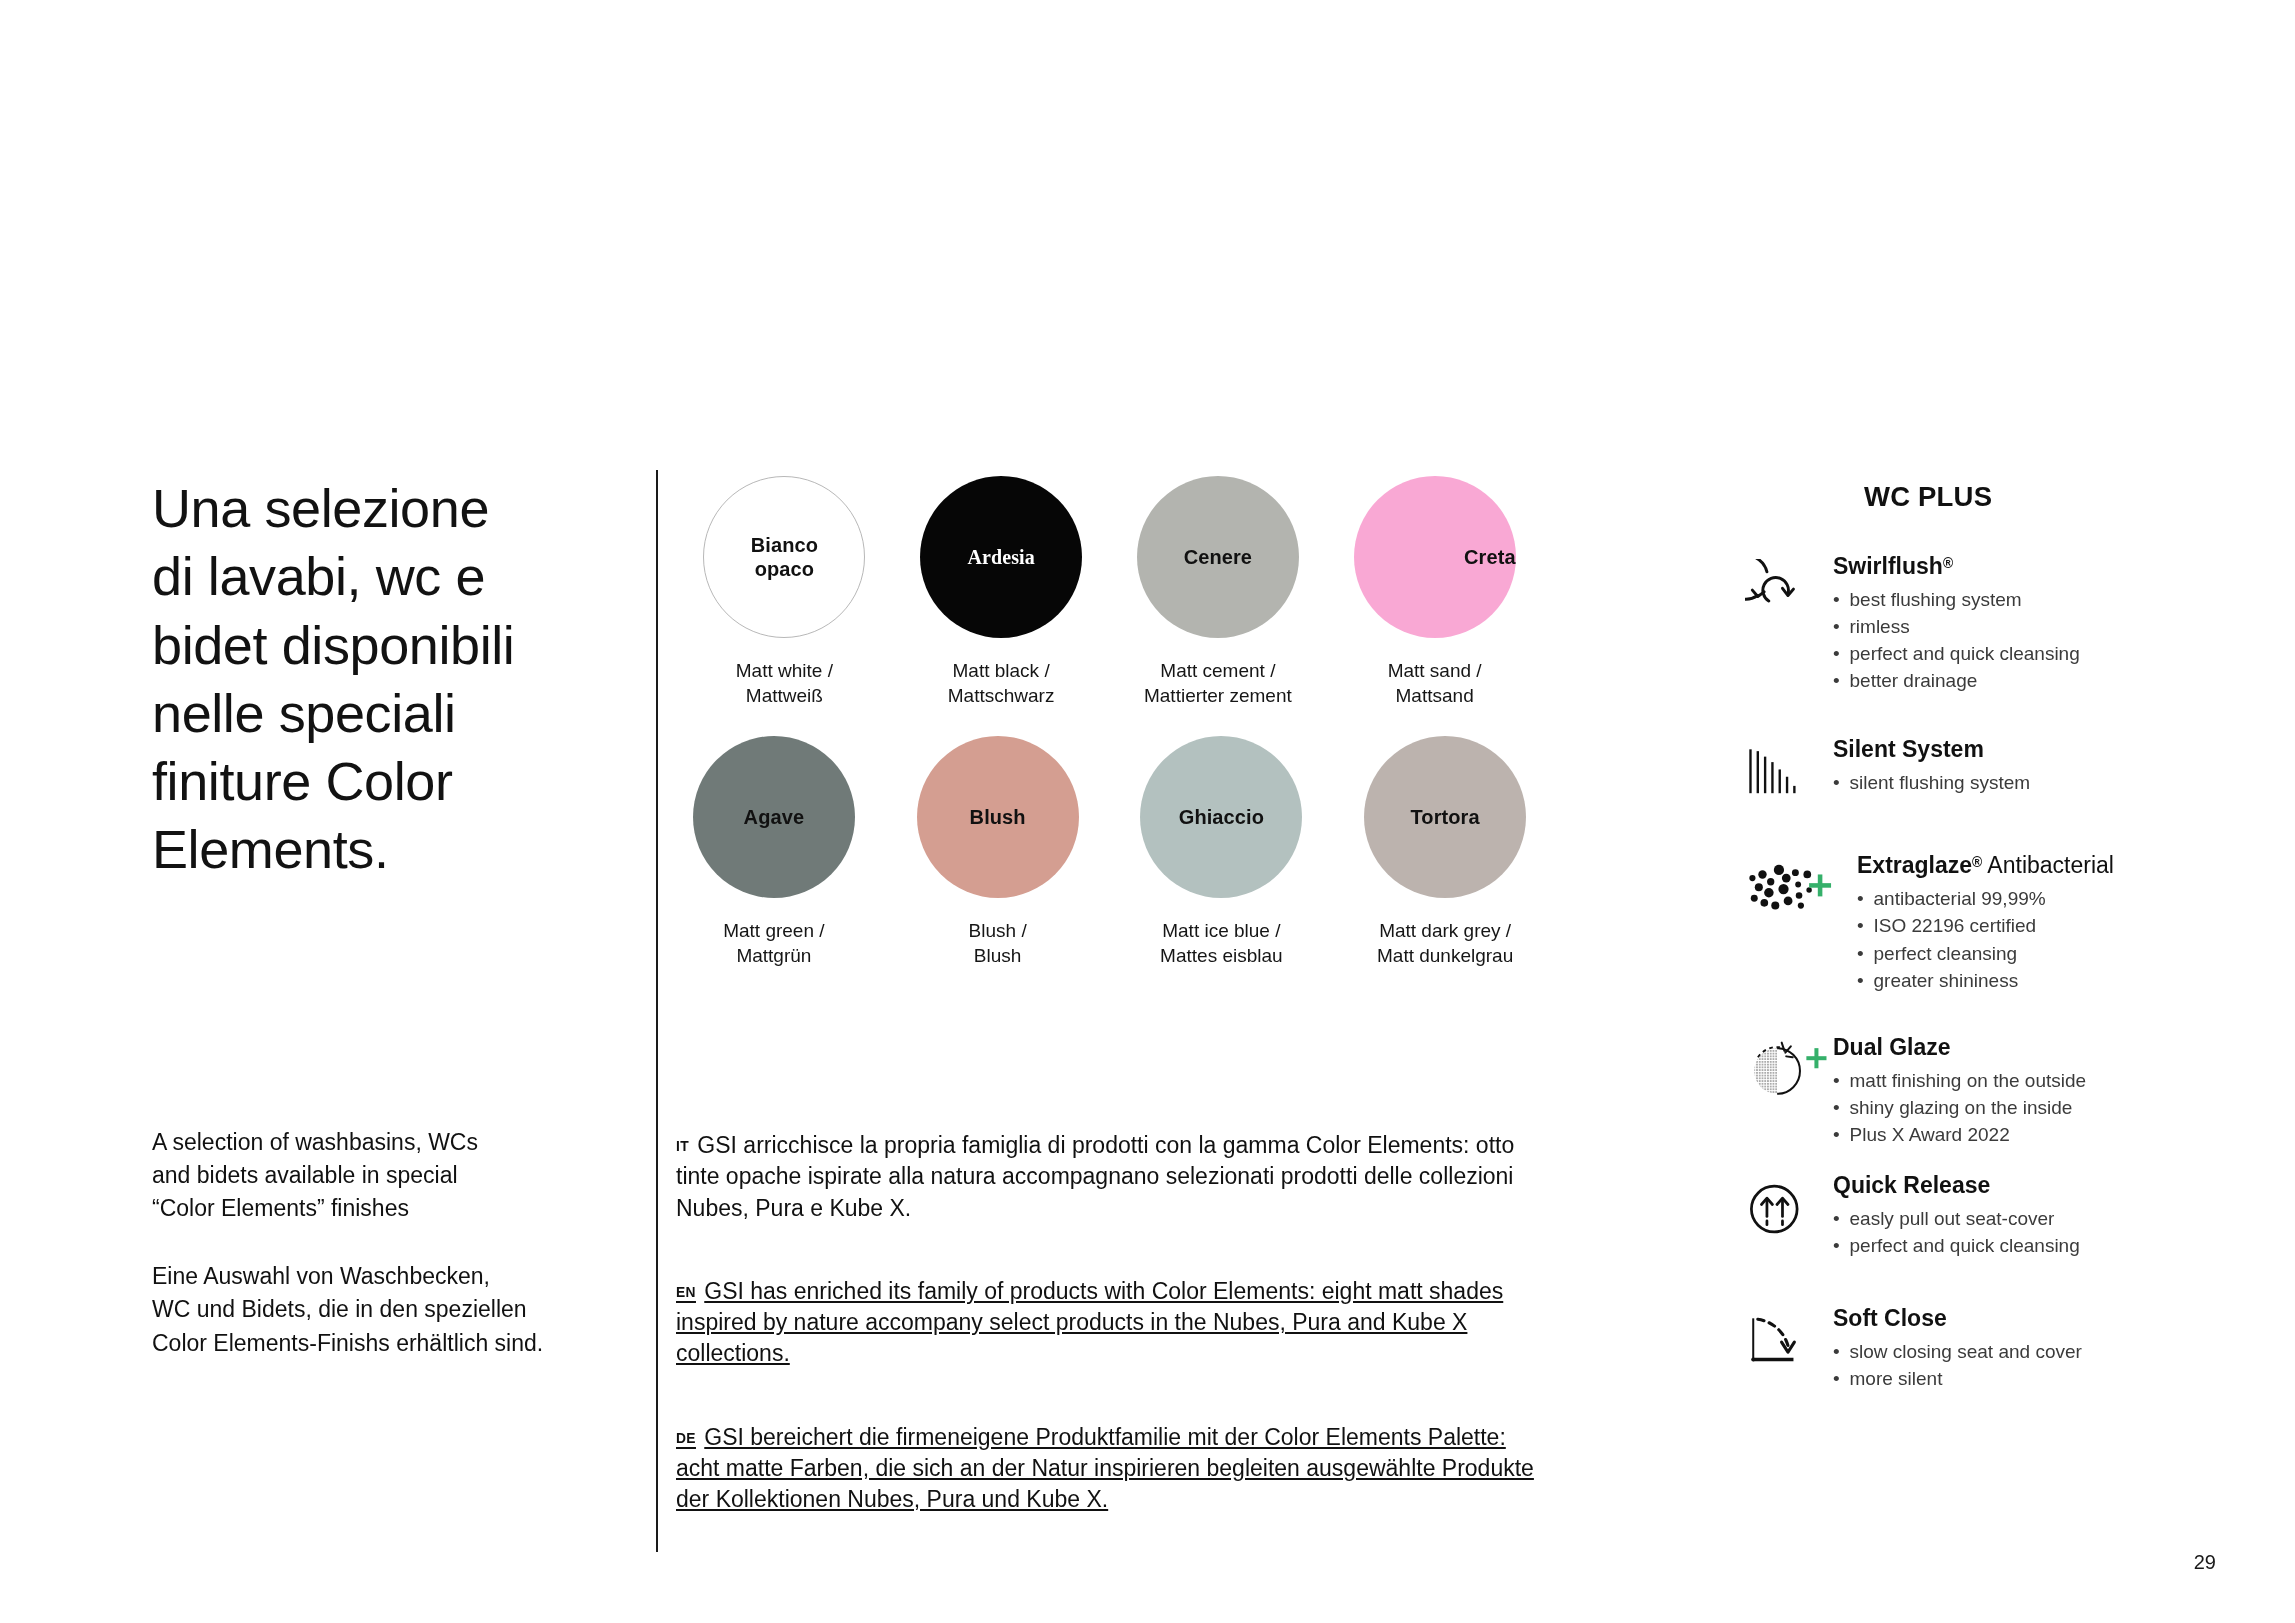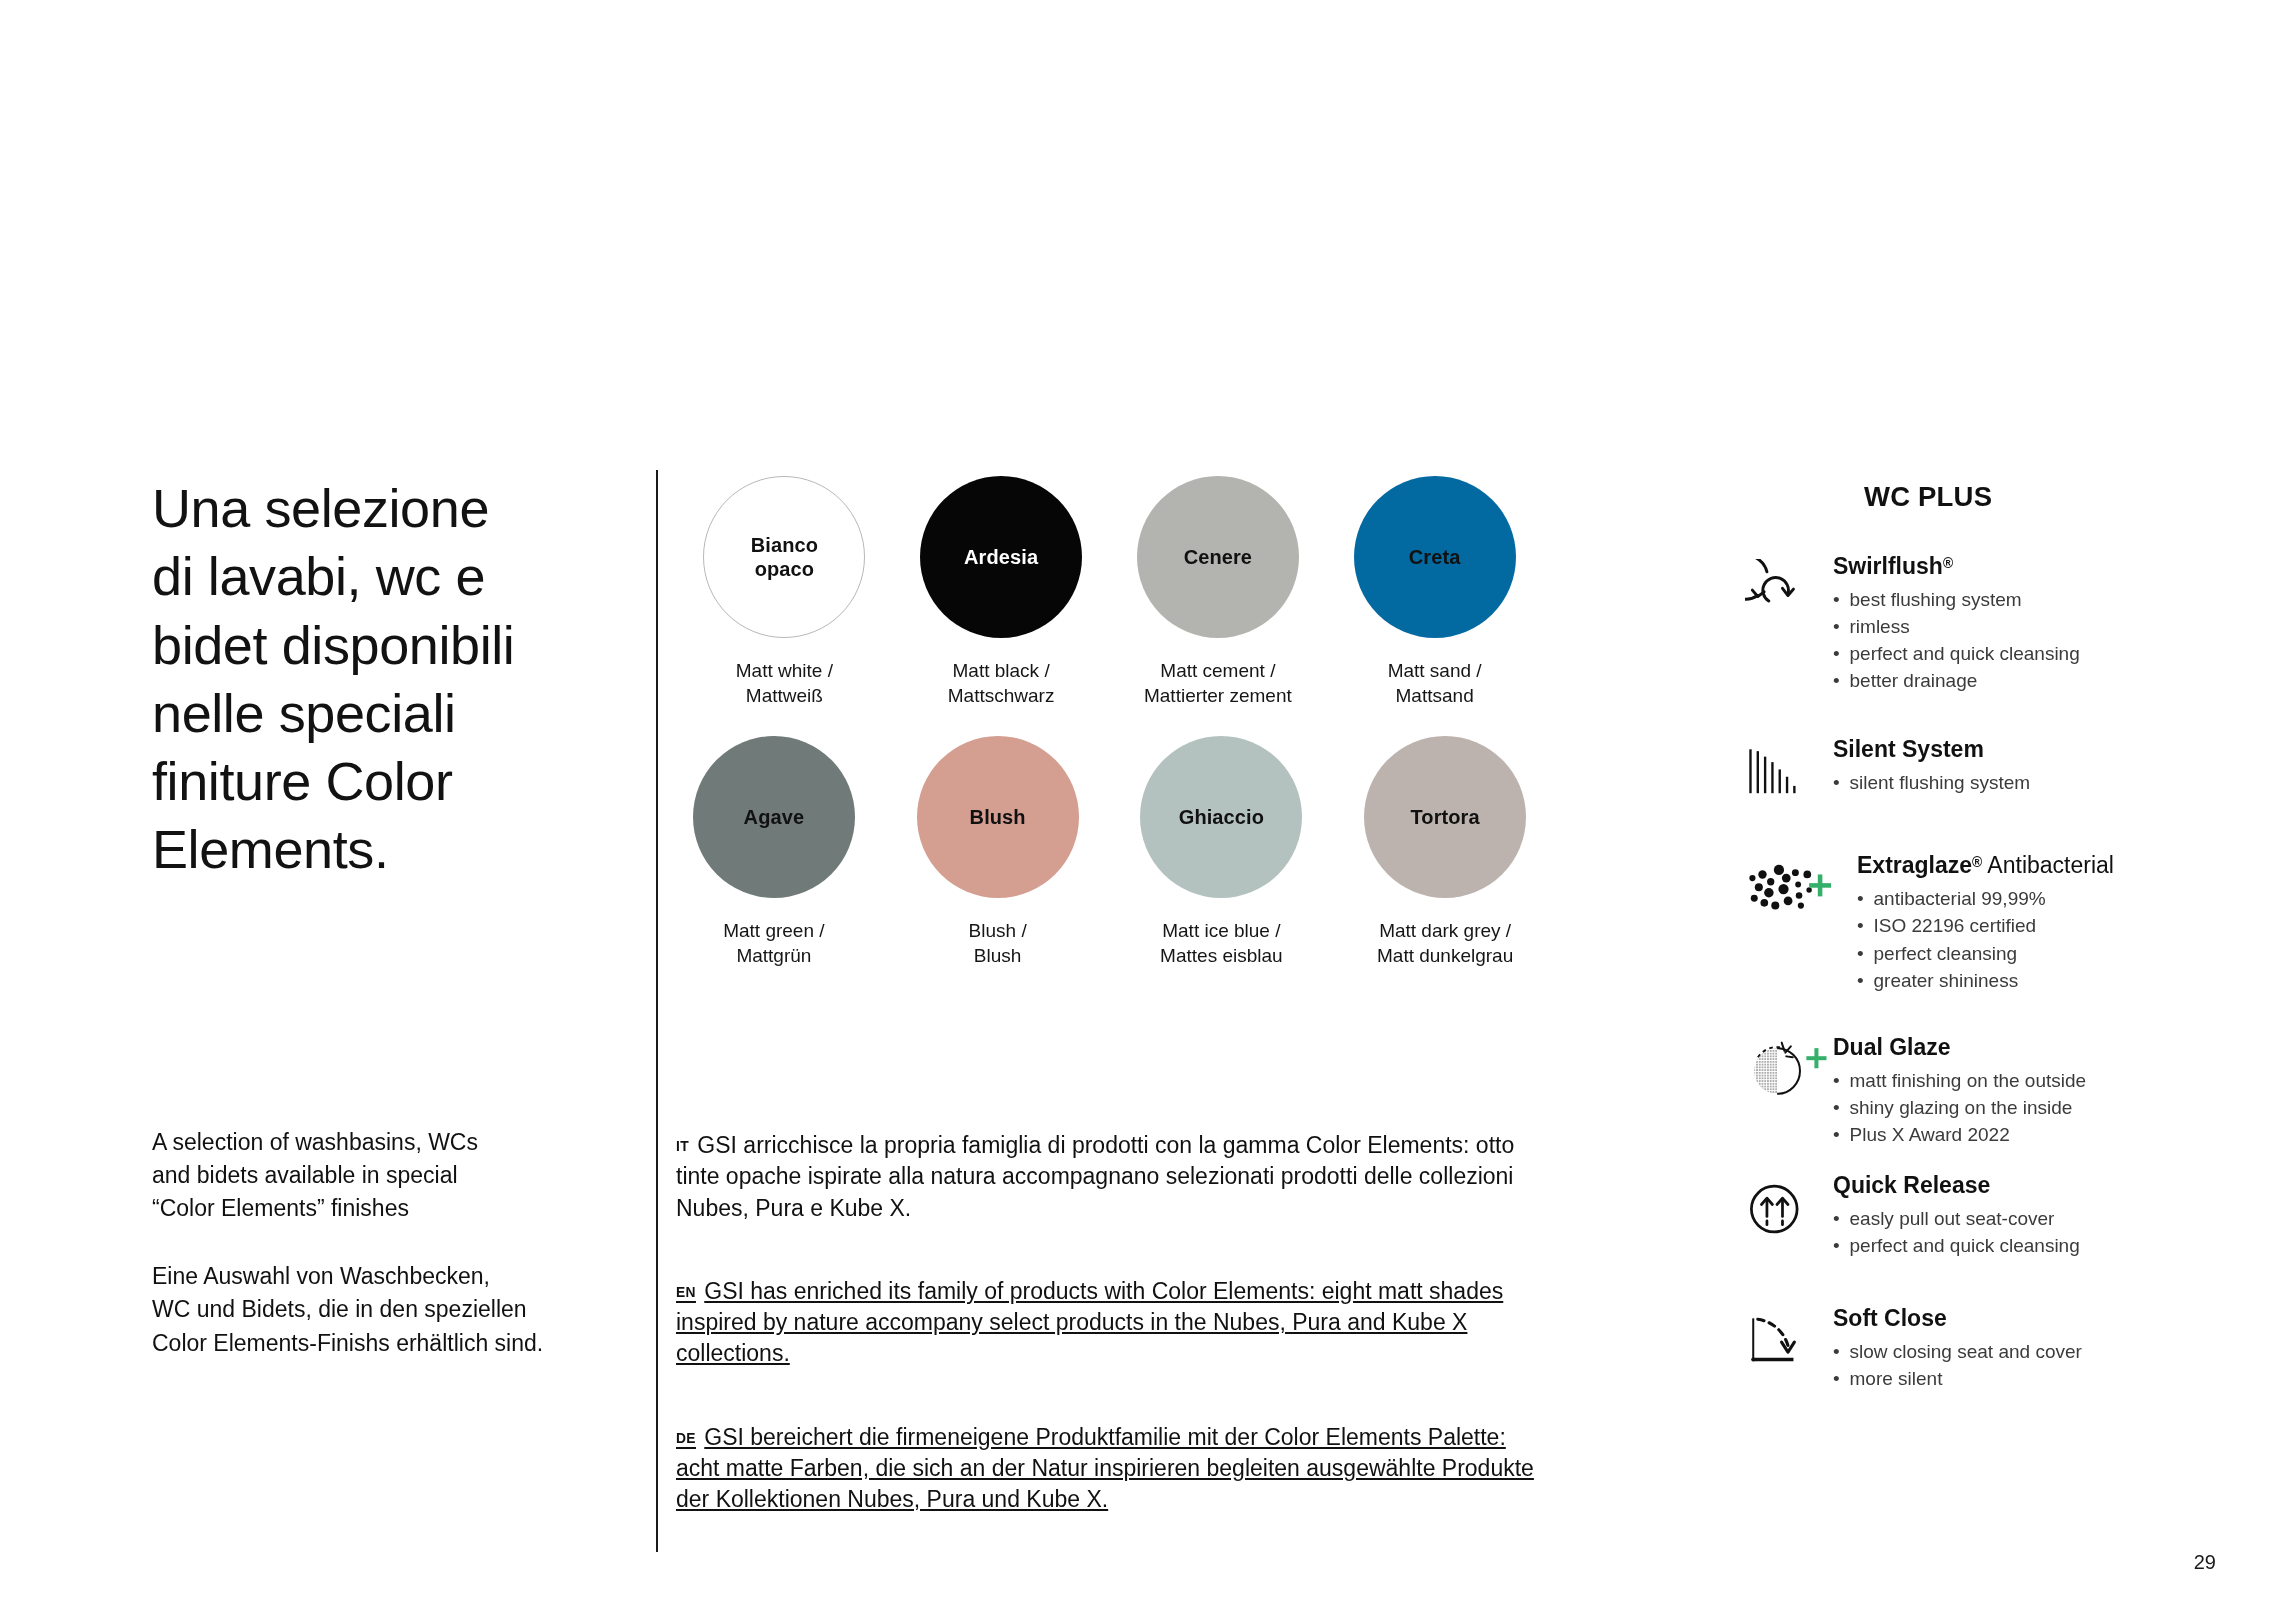--- a/index.html
+++ b/index.html
@@ -205,35 +205,35 @@
     <div class="swatch-row">
       <div class="swatch-cell">
         <div class="swatch-circle outlined" style="background: rgb(255, 255, 255);">
           <span class="swatch-name" style="color: rgb(17, 17, 17);">Bianco
 opaco</span>
         </div>
         <div class="swatch-caption">Matt white /
 Mattweiß</div>
       </div>
       <div class="swatch-cell">
-        <div class="swatch-circle" style="background: rgb(6, 6, 6);">
+        <div class="swatch-circle" style="background: rgb(6, 6, 6); font-family: Liberation Serif, serif;">
           <span class="swatch-name" style="color: rgb(255, 255, 255);">Ardesia</span>
         </div>
         <div class="swatch-caption">Matt black /
 Mattschwarz</div>
       </div>
       <div class="swatch-cell">
         <div class="swatch-circle" style="background: rgb(179, 180, 175);">
           <span class="swatch-name" style="color: rgb(17, 17, 17);">Cenere</span>
         </div>
         <div class="swatch-caption">Matt cement /
 Mattierter zement</div>
       </div>
       <div class="swatch-cell">
-        <div class="swatch-circle" style="background: #0369a1;">
+        <div class="swatch-circle" style="background: #f9a8d4; justify-content: flex-end;">
           <span class="swatch-name" style="color: rgb(17, 17, 17);">Creta</span>
         </div>
         <div class="swatch-caption">Matt sand /
 Mattsand</div>
       </div>
     </div>
 
     <div class="swatch-row">
       <div class="swatch-cell">
         <div class="swatch-circle" style="background: rgb(112, 122, 120);">

